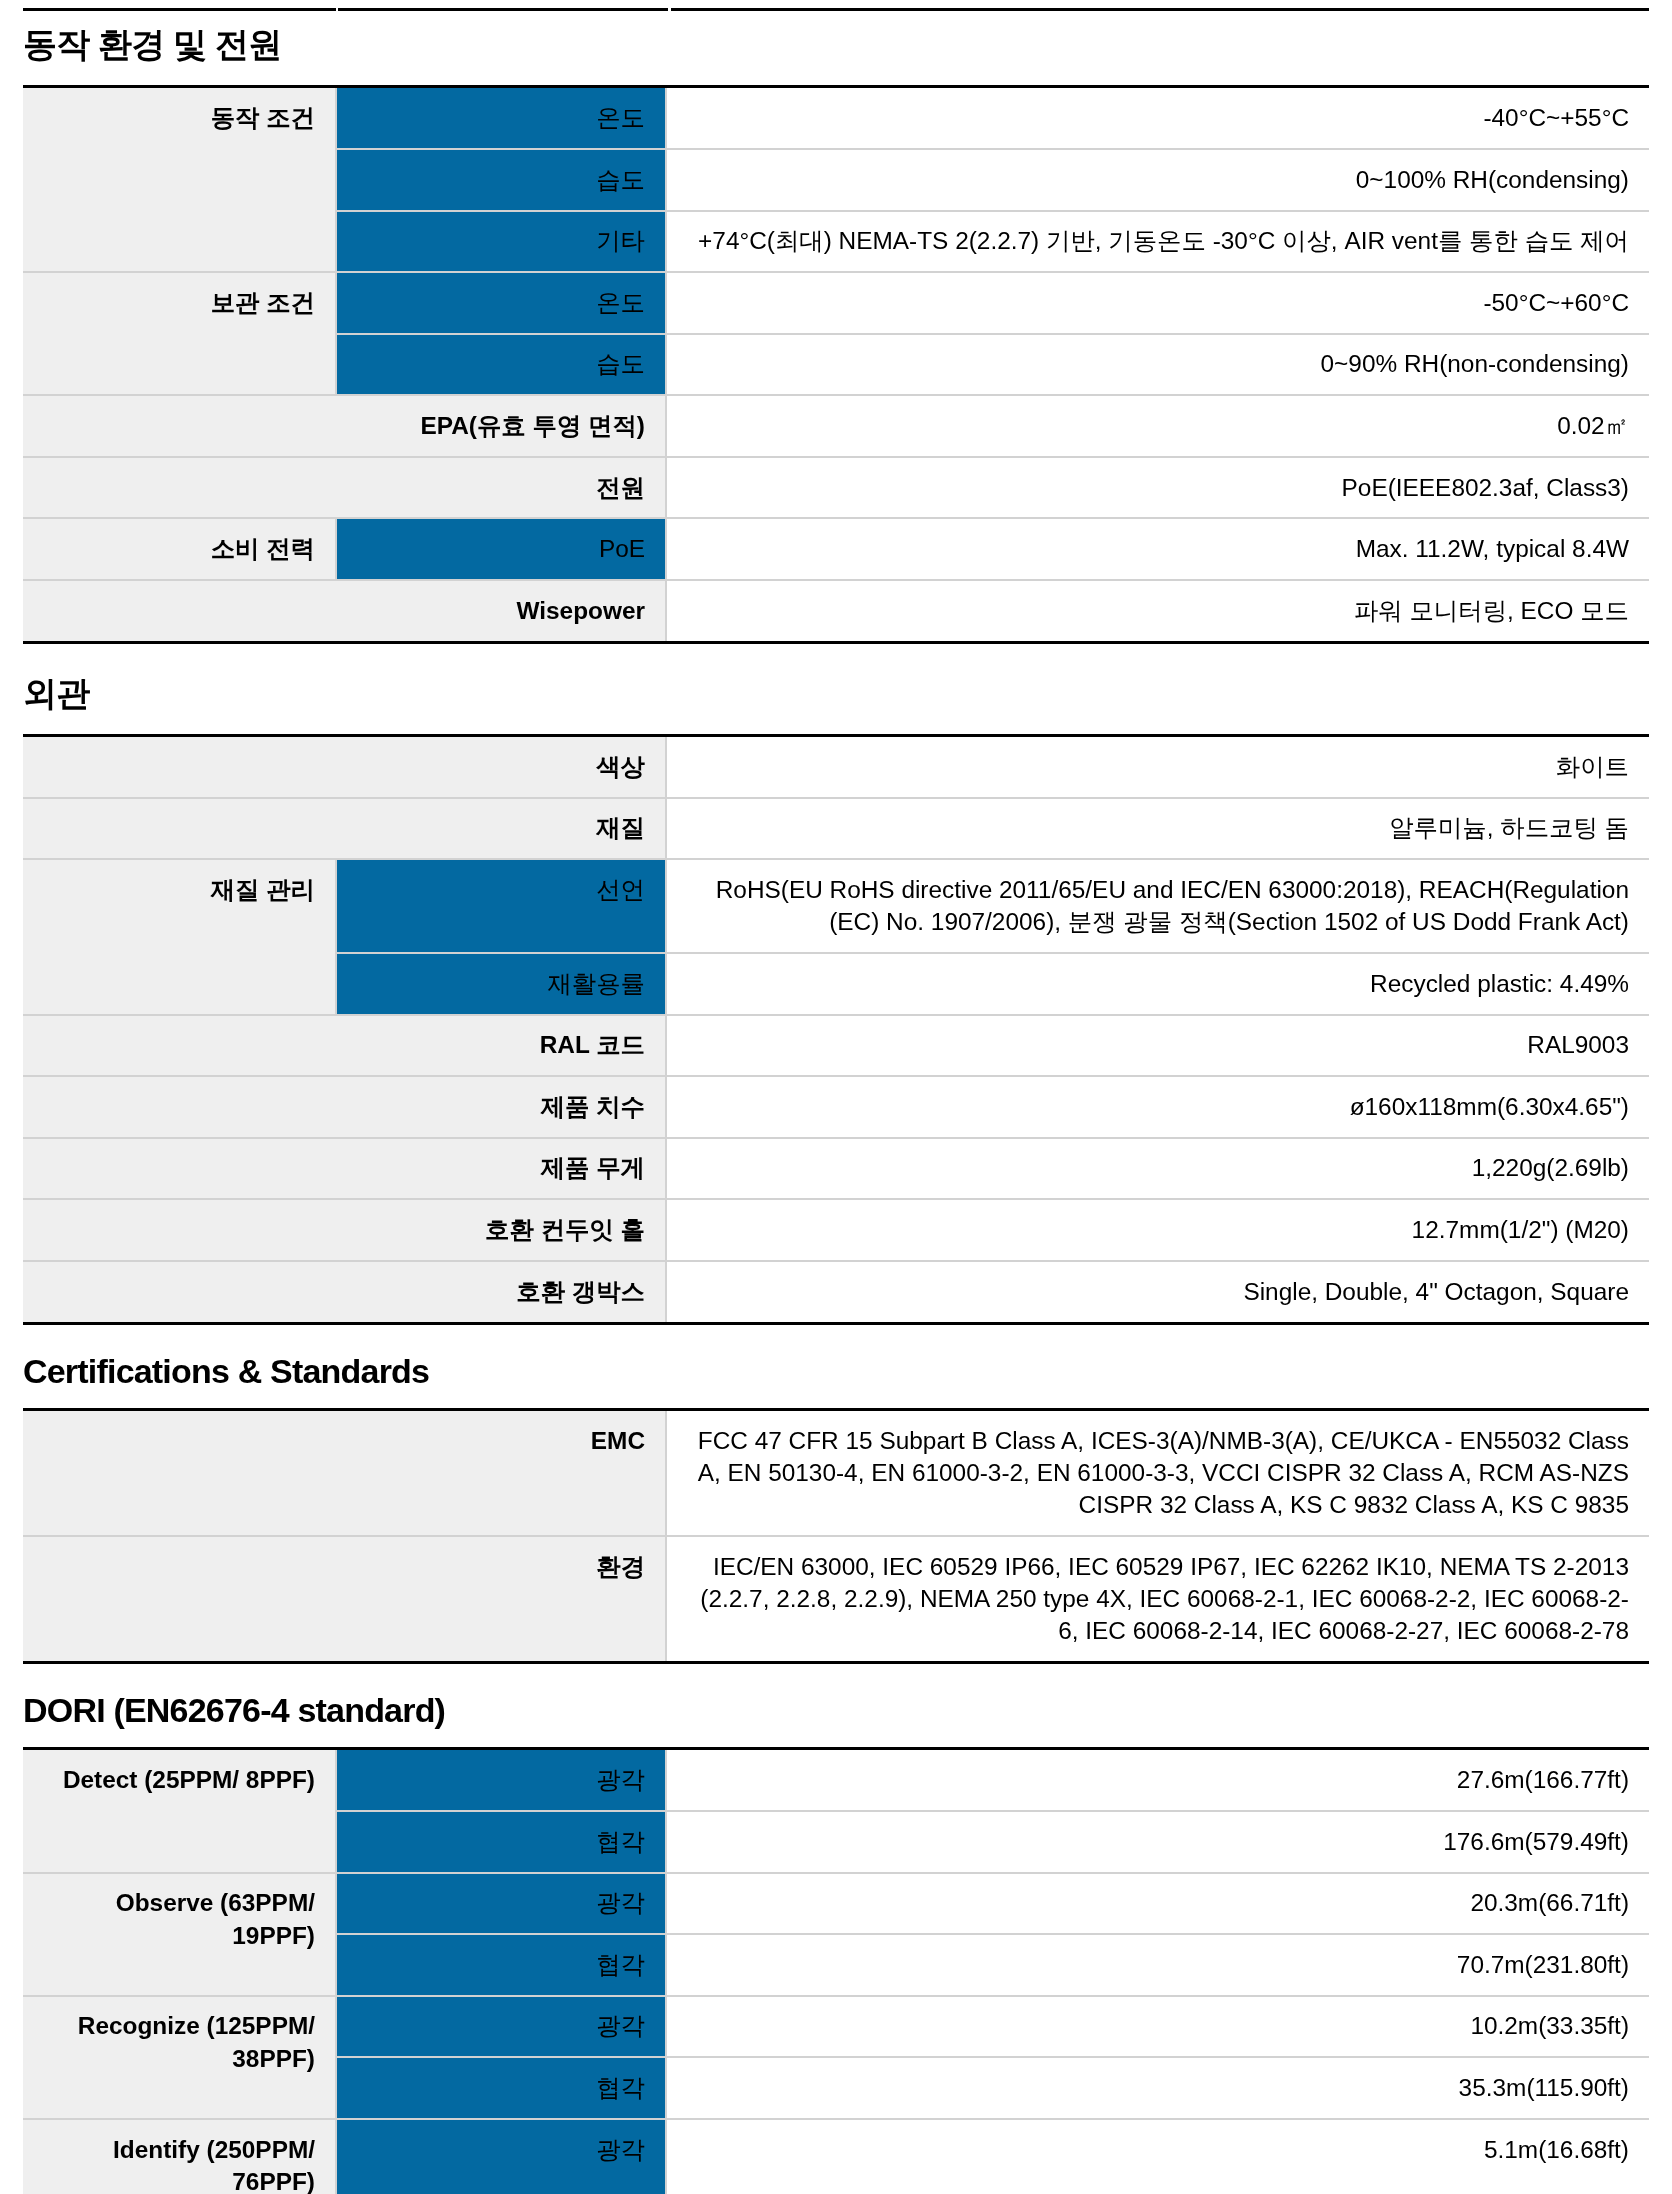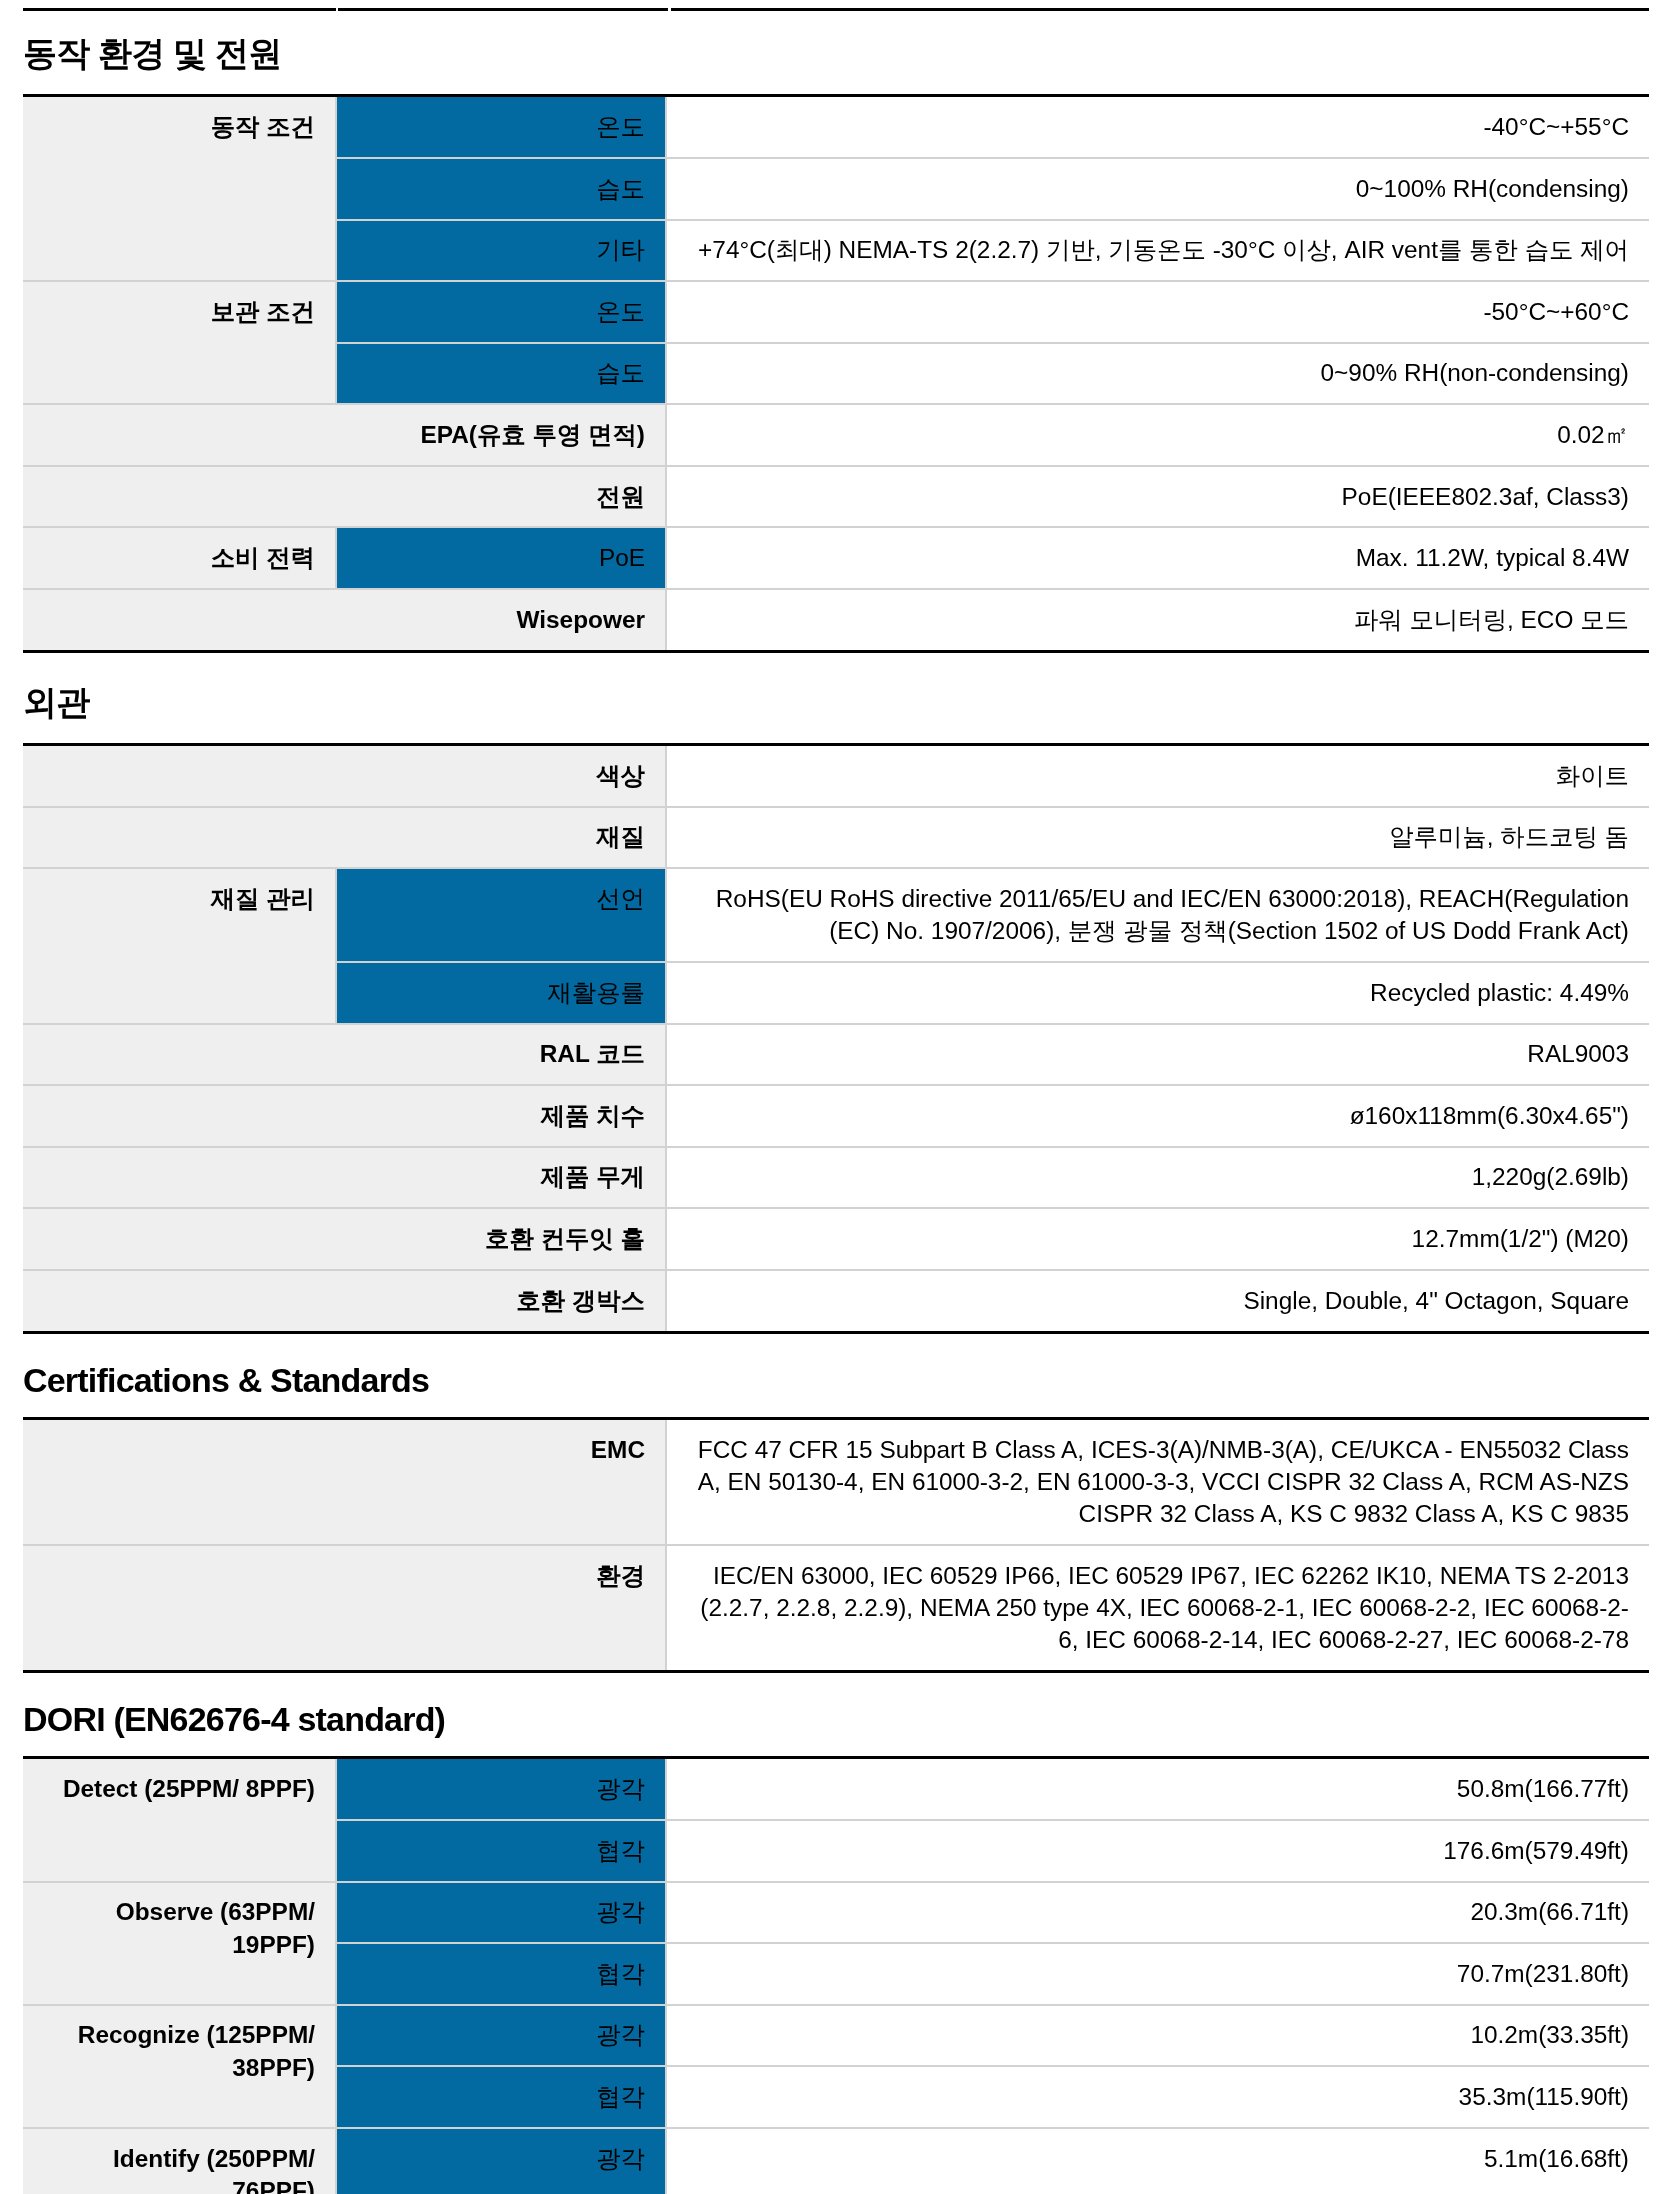--- a/index.html
+++ b/index.html
@@ -18,21 +18,21 @@
   .topline .seg1 { width: 313px; }
   .topline .seg2 { width: 330px; }
   .topline .seg3 { flex: 1; }
 
   h2.sec-title {
     font-size: 34px;
     font-weight: bold;
     margin: 27.5px 0 17px 0;
     letter-spacing: -0.8px;
   }
-  section:first-of-type h2.sec-title { margin-top: 20px; }
+  section:first-of-type h2.sec-title { margin-top: 11px; }
 
   table.spec {
     width: 100%;
     border-collapse: collapse;
     table-layout: fixed;
     border-top: 3.8px solid #000;
     border-bottom: 3.8px solid #000;
     text-align: right;
   }
   table.spec.gray-bottom { border-bottom: 3.8px solid #c9c9c9; }
@@ -194,21 +194,21 @@
     <table class="spec gray-bottom">
       <colgroup>
           <col class="c1">
           <col class="c2">
           <col class="c3">
         </colgroup>
       <tbody>
         <tr class="first">
           <td class="lbl" rowspan="2">Detect (25PPM/ 8PPF)</td>
           <td class="sub b-l">광각</td>
-          <td class="val b-l">50.8m(166.77ft)</td>
+          <td class="val b-l">27.6m(166.77ft)</td>
         </tr>
         <tr>
           <td class="sub b-l">협각</td>
           <td class="val b-l">176.6m(579.49ft)</td>
         </tr>
         <tr>
           <td class="lbl" rowspan="2">Observe (63PPM/ 19PPF)</td>
           <td class="sub b-l">광각</td>
           <td class="val b-l">20.3m(66.71ft)</td>
         </tr>

